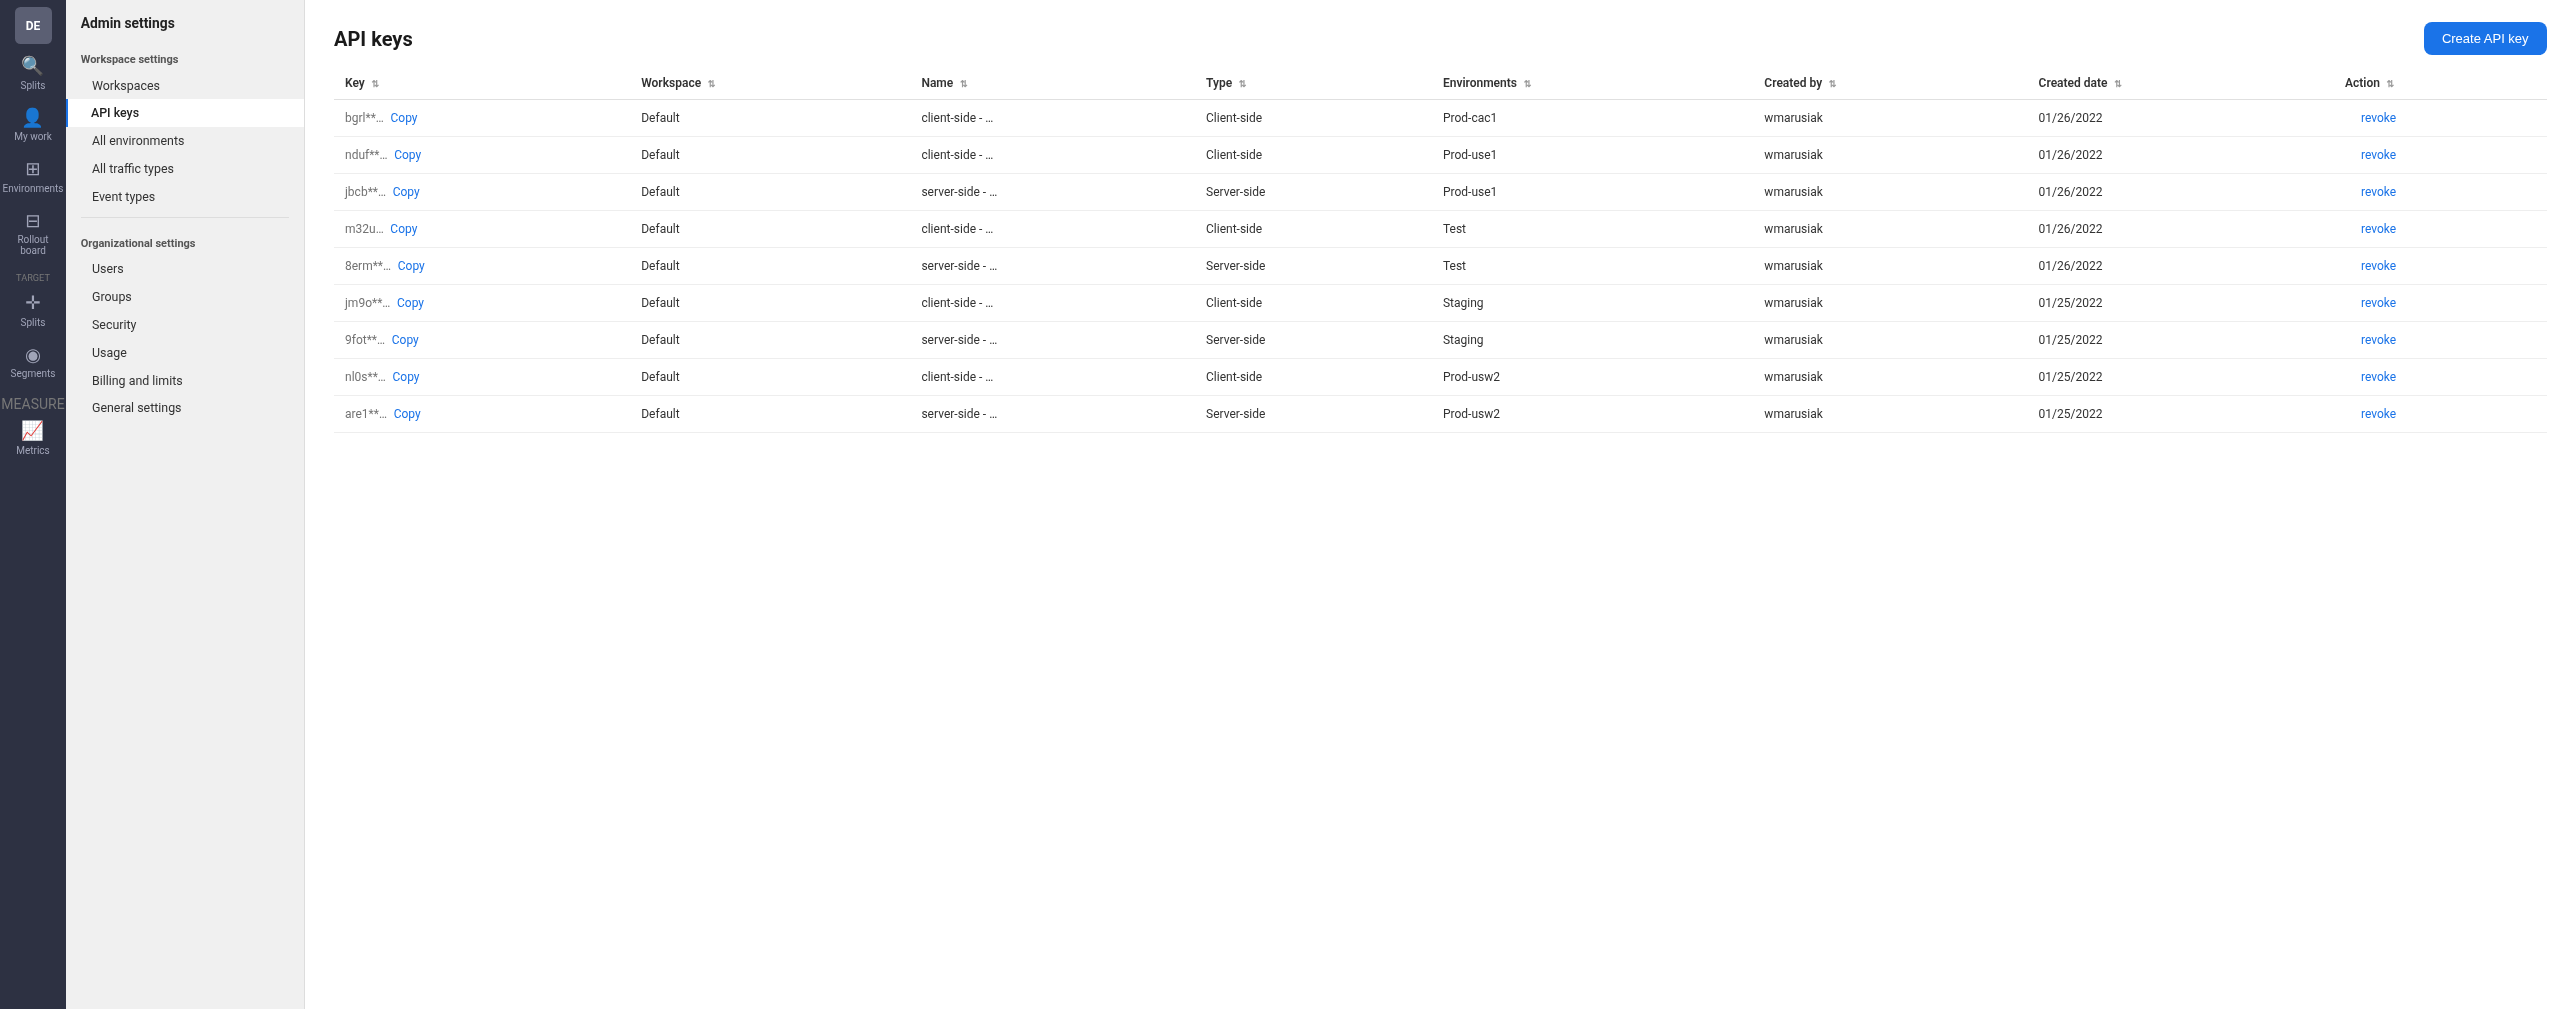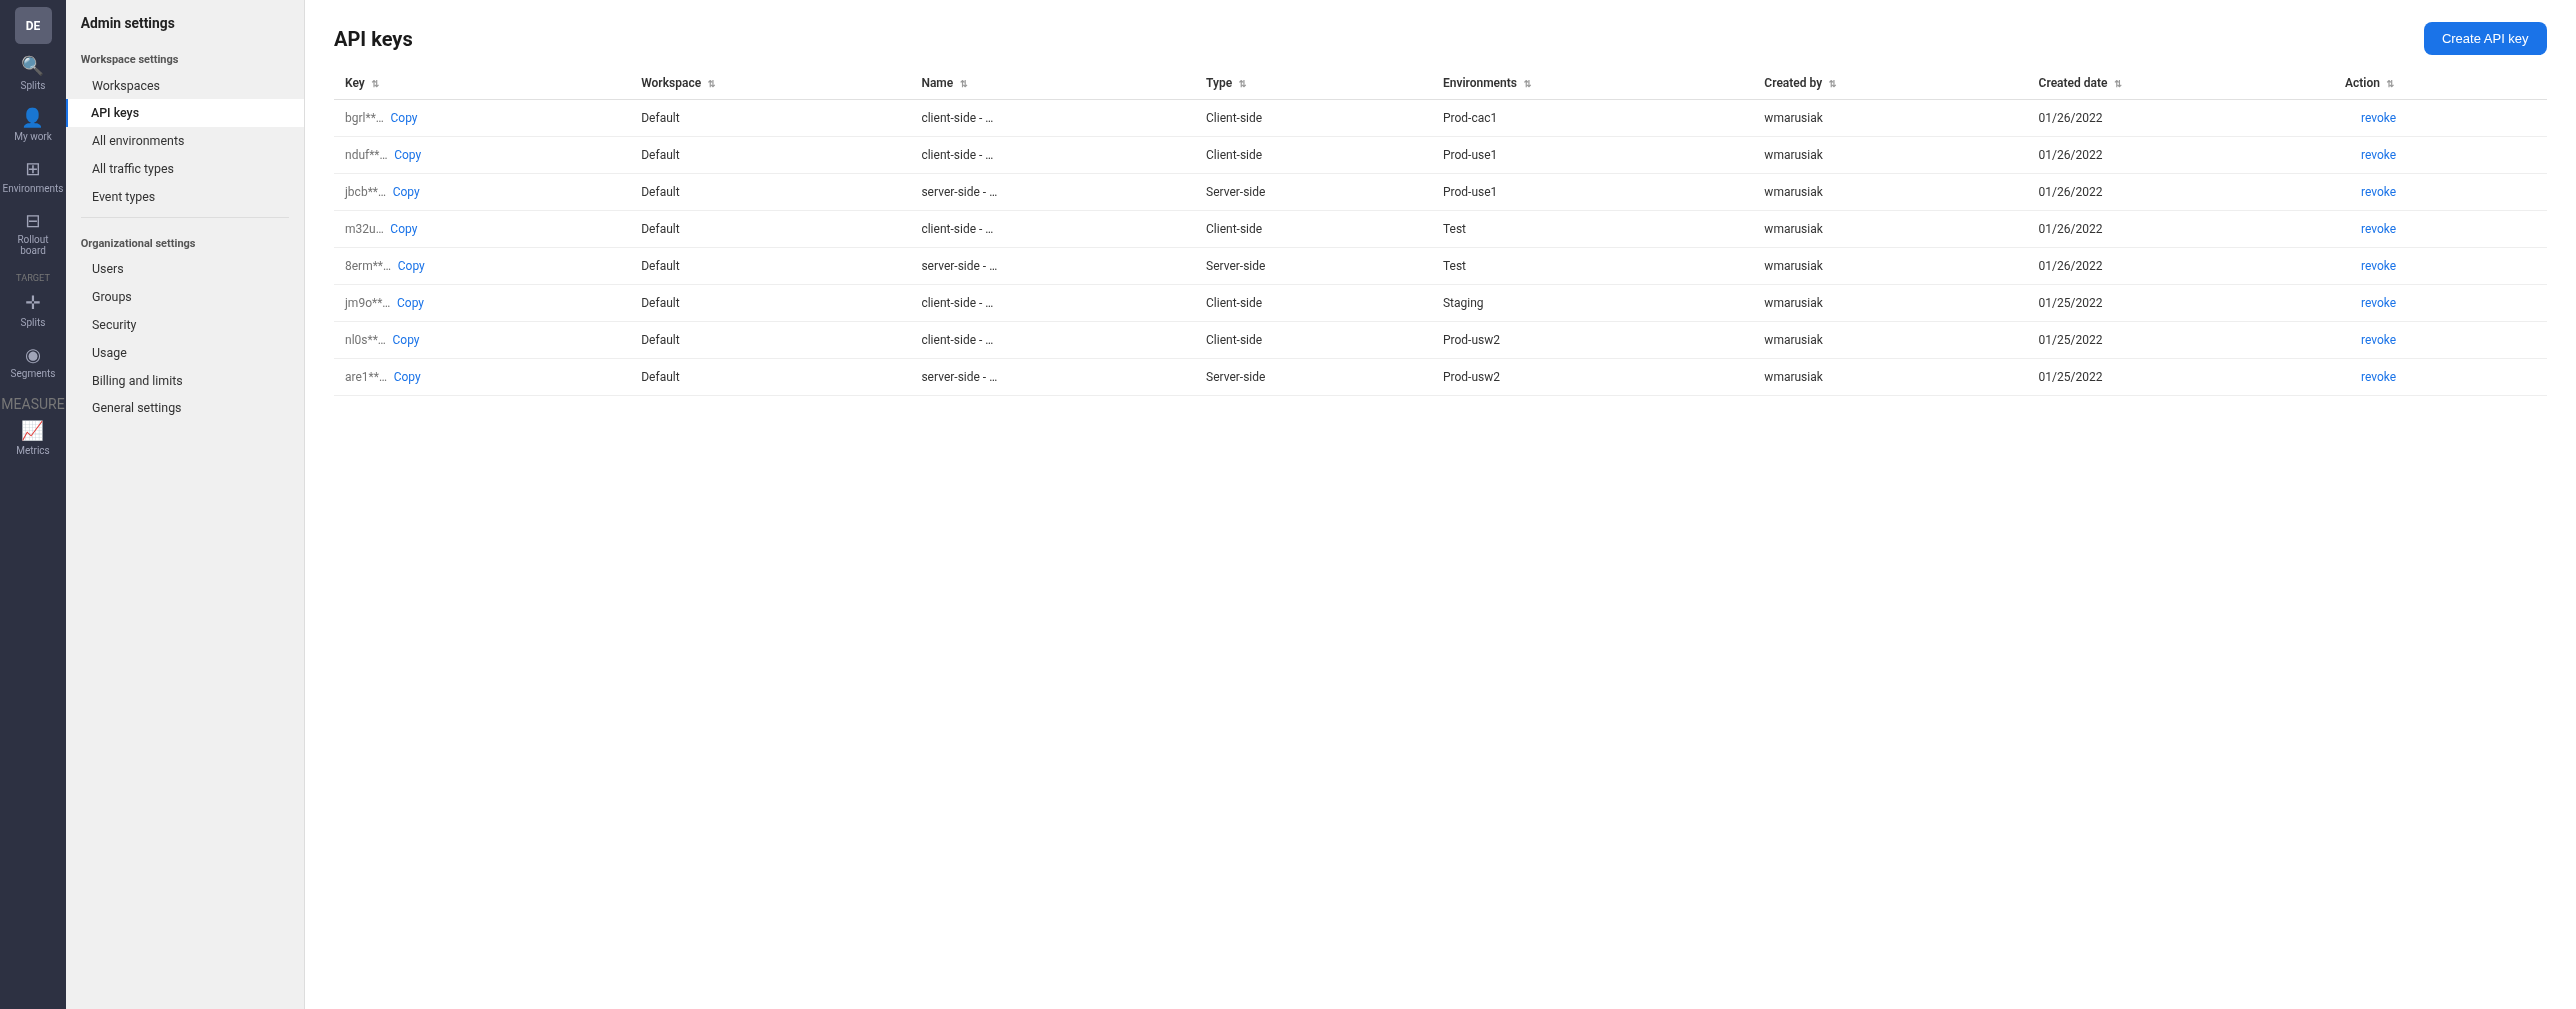--- a/index.html
+++ b/index.html
@@ -263,20 +263,30 @@
           <td><span class="key-val">jm9o**…</span> <a class="copy-link">Copy</a></td>
           <td>Default</td>
           <td>client-side - …</td>
           <td>Client-side</td>
           <td>Staging</td>
           <td>wmarusiak</td>
           <td>01/25/2022</td>
           <td><a class="revoke-link">revoke</a></td>
         </tr>
         <tr>
+          <td><span class="key-val">9fot**…</span> <a class="copy-link">Copy</a></td>
+          <td>Default</td>
+          <td>server-side - …</td>
+          <td>Server-side</td>
+          <td>Staging</td>
+          <td>wmarusiak</td>
+          <td>01/25/2022</td>
+          <td><a class="revoke-link">revoke</a></td>
+        </tr>
+        <tr>
           <td><span class="key-val">nl0s**…</span> <a class="copy-link">Copy</a></td>
           <td>Default</td>
           <td>client-side - …</td>
           <td>Client-side</td>
           <td>Prod-usw2</td>
           <td>wmarusiak</td>
           <td>01/25/2022</td>
           <td><a class="revoke-link">revoke</a></td>
         </tr>
         <tr>

